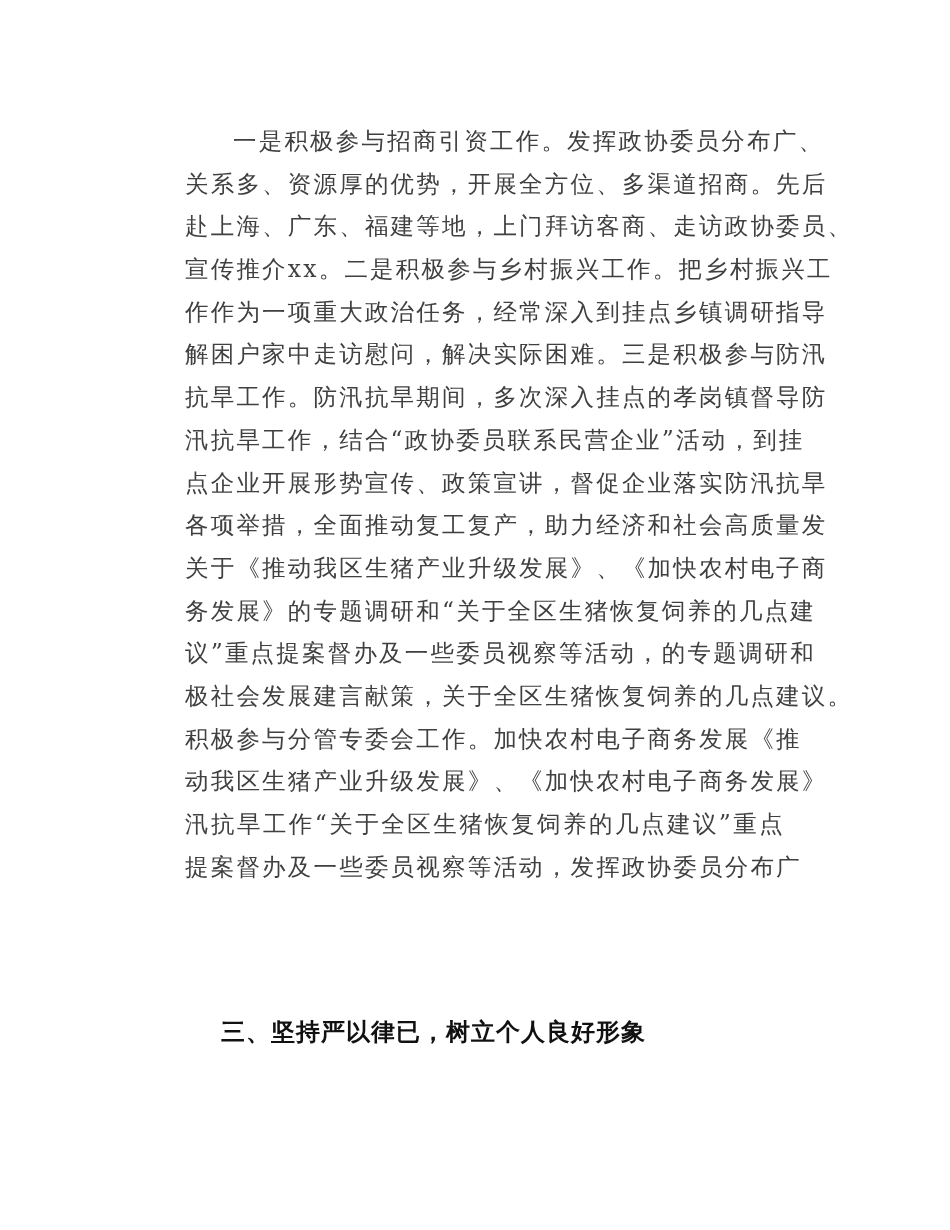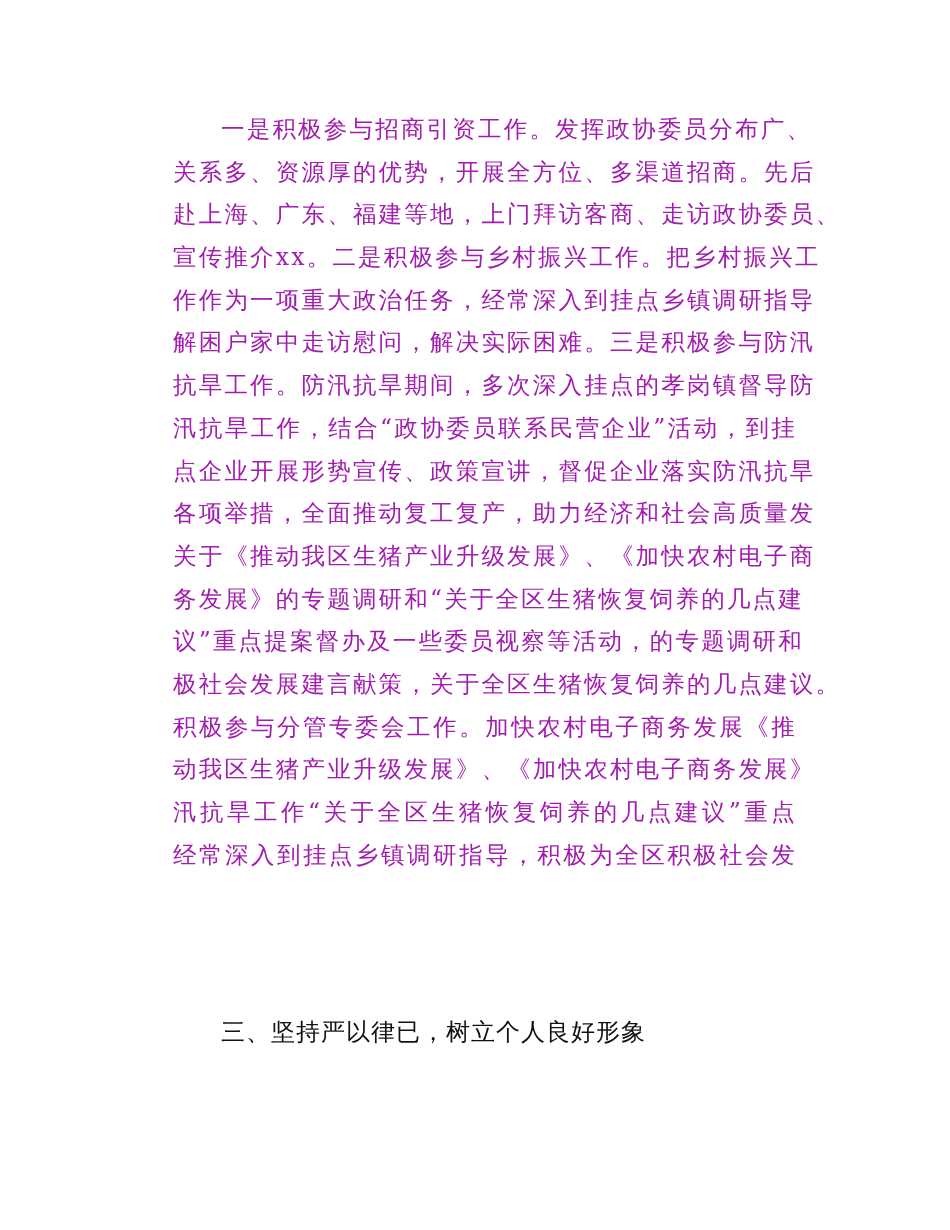--- a/index.html
+++ b/index.html
@@ -1,30 +1,30 @@
 <!DOCTYPE html>
 <html><head>
 <meta charset="utf-8">
 <style>
   html, body { margin:0; padding:0; background:#ffffff; }
   body { width:950px; height:1230px; position:relative; overflow:hidden; }
   .page { position:absolute; left:173px; top:108px; width:624px; }
   .para {
     font-family: "DejaVu Serif", "Liberation Serif", serif;
-    font-size:23.5px; color:#a21caf; line-height:42.7px;
-    margin:0; text-align:justify; text-align-last:left;
+    font-size:23.5px; color:#404040; line-height:42.7px;
+    margin:12px; text-align:justify; text-align-last:left;
     letter-spacing:2.2px;
   }
   .line { display:block; white-space:nowrap; text-align:justify; text-align-last:justify; height:42.7px; }
   .line.last { text-align-last:left; }
   .line.indent { padding-left:48px; }
   .heading {
     position:absolute; left:221px; top:1016px;
     font-family: "DejaVu Sans", "Liberation Sans", sans-serif;
-    font-size:24px; font-weight:normal; color:#111; letter-spacing:1px;
+    font-size:24px; font-weight:bold; color:#111; letter-spacing:1px;
   }
 </style>
 </head>
 <body>
 
 <div class="page">
   <p class="para">
     <span class="line indent">一是积极参与招商引资工作。发挥政协委员分布广、</span>
     <span class="line">关系多、资源厚的优势，开展全方位、多渠道招商。先后</span>
     <span class="line">赴上海、广东、福建等地，上门拜访客商、走访政协委员、</span>
@@ -35,17 +35,17 @@
     <span class="line">汛抗旱工作，结合“政协委员联系民营企业”活动，到挂</span>
     <span class="line">点企业开展形势宣传、政策宣讲，督促企业落实防汛抗旱</span>
     <span class="line">各项举措，全面推动复工复产，助力经济和社会高质量发</span>
     <span class="line">关于《推动我区生猪产业升级发展》、《加快农村电子商</span>
     <span class="line">务发展》的专题调研和“关于全区生猪恢复饲养的几点建</span>
     <span class="line">议”重点提案督办及一些委员视察等活动，的专题调研和</span>
     <span class="line">极社会发展建言献策，关于全区生猪恢复饲养的几点建议。</span>
     <span class="line">积极参与分管专委会工作。加快农村电子商务发展《推</span>
     <span class="line">动我区生猪产业升级发展》、《加快农村电子商务发展》</span>
     <span class="line">汛抗旱工作“关于全区生猪恢复饲养的几点建议”重点</span>
-    <span class="line">经常深入到挂点乡镇调研指导，积极为全区积极社会发</span>
+    <span class="line">提案督办及一些委员视察等活动，发挥政协委员分布广</span>
   </p>
 </div>
 
 <div class="heading">三、坚持严以律已，树立个人良好形象</div>
 
 </body></html>

